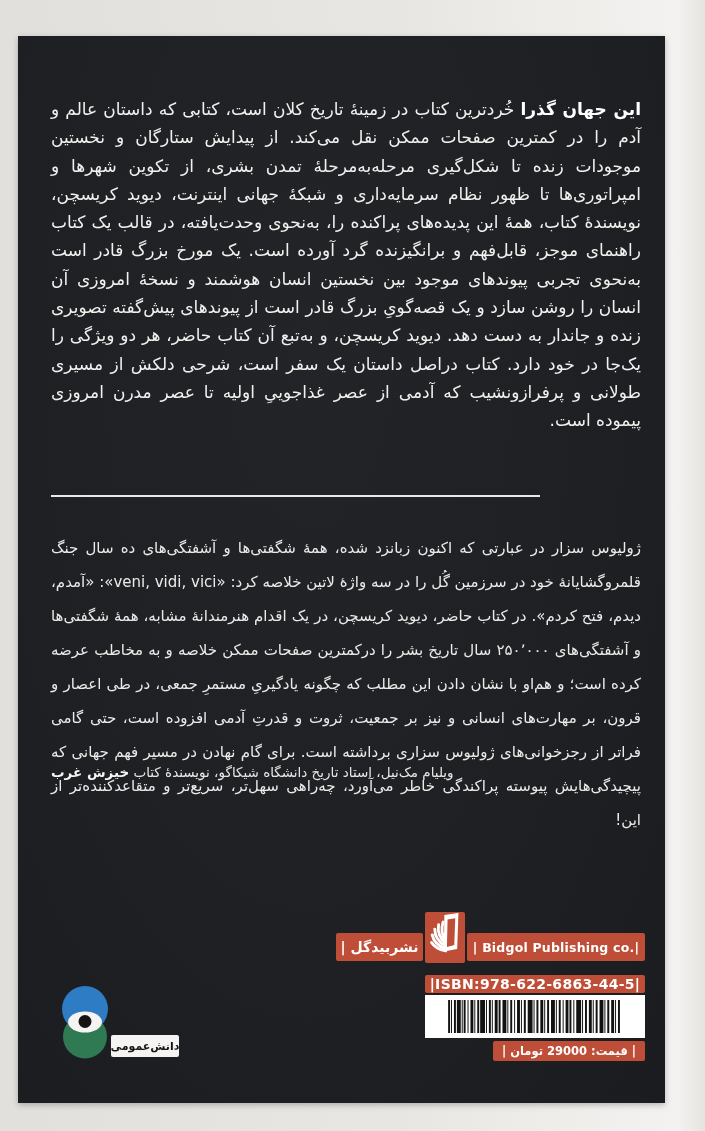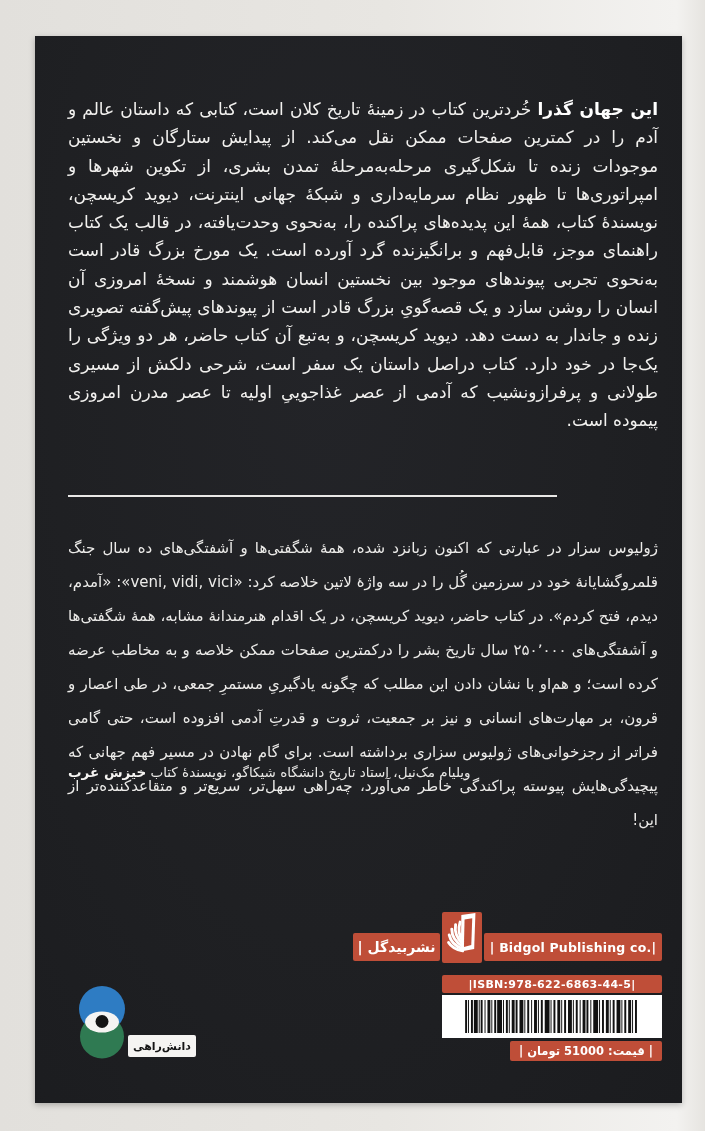--- a/index.html
+++ b/index.html
@@ -2,21 +2,21 @@
 <html lang="fa"><head>
 <meta charset="utf-8">
 <style>
   html,body{margin:0;padding:0;}
   body{
     width:705px;height:1131px;position:relative;overflow:hidden;
     background:linear-gradient(90deg,#e2e0dc 0%, #e8e6e2 55%, #f3f2f0 96%, #e6e4e0 100%);
     font-family:"DejaVu Sans", sans-serif;
   }
   .cover{
-    position:absolute;left:35px;top:36px;width:647px;height:1067px;
+    position:absolute;left:18px;top:36px;width:647px;height:1067px;
     background:radial-gradient(ellipse at 45% 30%, #232428 0%, #1f2023 55%, #1b1c1f 100%);
     box-shadow:0 2px 6px rgba(0,0,0,.25);
   }
   .blurb{
     position:absolute;right:24px;top:42px;width:590px;
     color:#f2f1ef;font-size:17px;line-height:28.3px;
     text-align:justify;text-align-last:right;direction:rtl;
   }
   .blurb b{font-weight:bold;color:#ffffff;}
   .rule{
@@ -32,21 +32,21 @@
     color:#e8e7e5;font-size:13.5px;line-height:20px;text-align:left;direction:rtl;
   }
   .attribution b{font-weight:bold;color:#f6f5f3;}
   .redbox{
     position:absolute;background:#bf4e38;color:#ffffff;border-radius:2px;
     display:flex;align-items:center;justify-content:center;box-sizing:border-box;
   }
   .pub-fa{left:318px;top:897px;width:87px;height:28px;font-size:14px;font-weight:bold;direction:rtl;}
   .pub-logo{left:407px;top:876px;width:40px;height:51px;}
   .pub-en{left:449px;top:897px;width:178px;height:28px;font-size:12.5px;font-weight:bold;letter-spacing:.2px;}
-  .isbn{left:407px;top:939px;width:220px;height:18px;font-size:11px;font-weight:bold;letter-spacing:.3px;text-align:center;}
+  .isbn{left:407px;top:939px;width:220px;height:18px;font-size:14px;font-weight:bold;letter-spacing:.3px;text-align:center;}
   .barcode-box{
     position:absolute;left:407px;top:959px;width:220px;height:43px;background:#ffffff;
     display:flex;align-items:center;justify-content:center;
   }
   .price{left:475px;top:1005px;width:152px;height:20px;font-size:11.5px;font-weight:bold;direction:rtl;}
   .cat-logo{position:absolute;left:42px;top:950px;width:50px;height:73px;}
   .cat-label{
     position:absolute;left:93px;top:999px;width:68px;height:22px;background:#f5f4f2;border-radius:2px;
     color:#141414;font-size:11px;font-weight:bold;display:flex;align-items:center;justify-content:center;direction:rtl;
   }
@@ -134,26 +134,26 @@
         <rect x="156" width="4" height="34"></rect>
           <rect x="161" width="1" height="34"></rect>
           <rect x="164" width="2" height="34"></rect>
         <rect x="168" width="3" height="34"></rect>
           <rect x="172" width="1" height="34"></rect>
           <rect x="175" width="2" height="34"></rect>
       </g>
     </svg>
   </div>
 
-  <div class="redbox price">| قیمت: 51000 تومان |</div>
+  <div class="redbox price">| قیمت: 29000 تومان |</div>
 
   <div class="cat-logo">
     <svg width="50" height="73" viewBox="0 0 100 146">
       <circle cx="50" cy="46" r="46" fill="#2e7cc3"></circle>
       <circle cx="50" cy="101" r="44" fill="#2f7a52"></circle>
       <ellipse cx="50" cy="72" rx="34" ry="21" fill="#f5f4f2"></ellipse>
       <circle cx="50" cy="71" r="13" fill="#141414"></circle>
     </svg>
   </div>
 
-  <div class="cat-label">دانش‌راهی</div>
+  <div class="cat-label">دانش‌عمومی</div>
 
 </div>
 
 </body></html>

